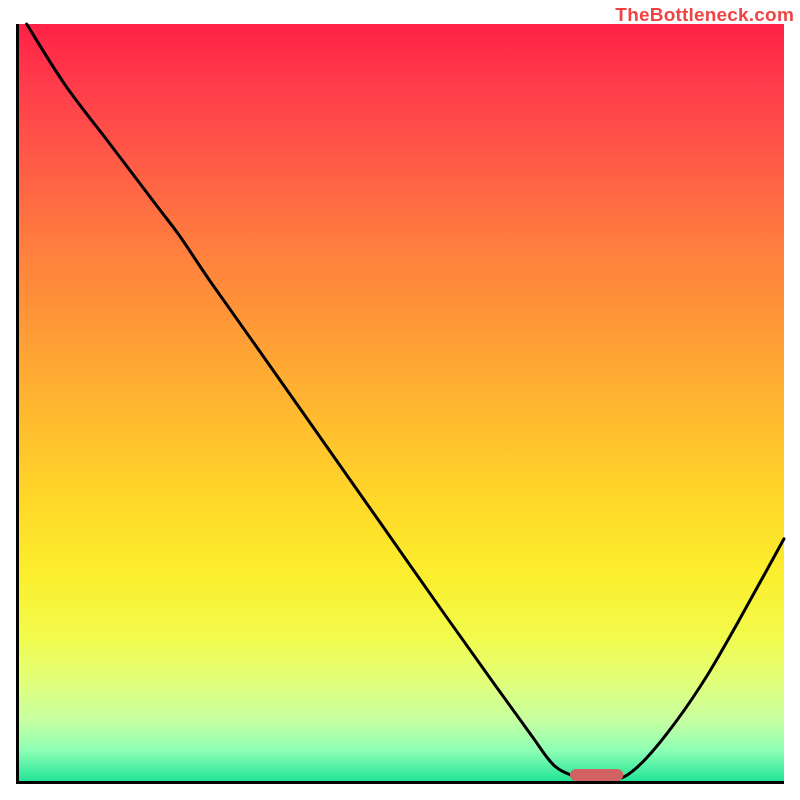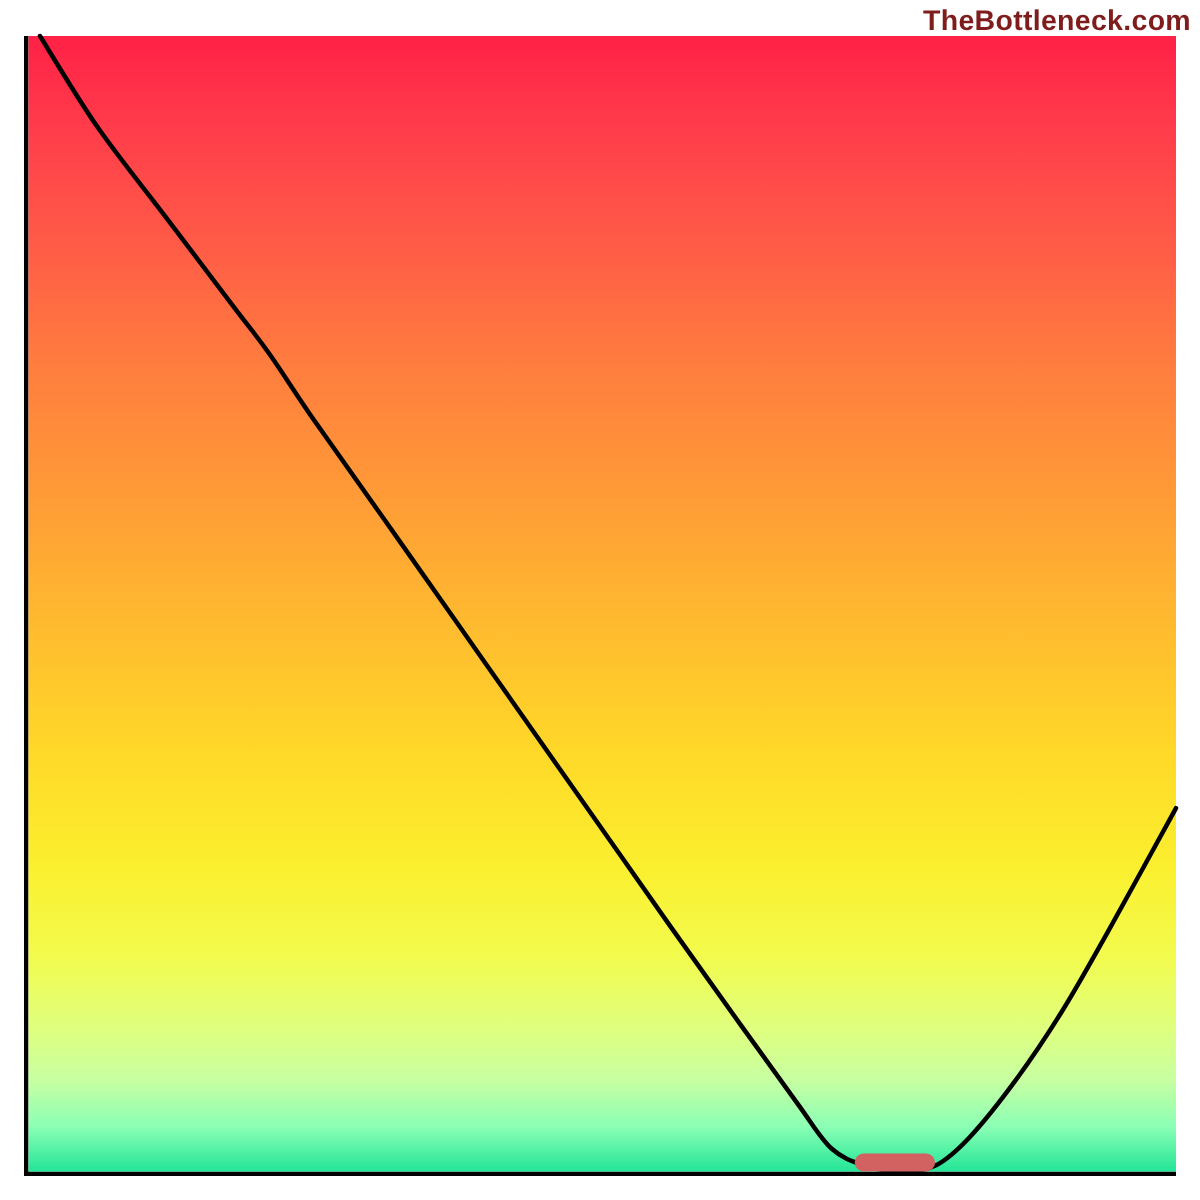--- a/index.html
+++ b/index.html
@@ -12,21 +12,21 @@
     width: 800px;
     height: 800px;
     position: relative;
   }
   .watermark {
     position: absolute;
     top: 4px;
     right: 6px;
     font-size: 19px;
     font-weight: 600;
-    color: #7f1d1d;
+    color: #ef4444;
     font-family: Arial, sans-serif;
     letter-spacing: 0.2px;
     z-index: 3;
   }
   .plot-area {
     position: absolute;
     left: 16px;
     top: 24px;
     width: 768px;
     height: 760px;

